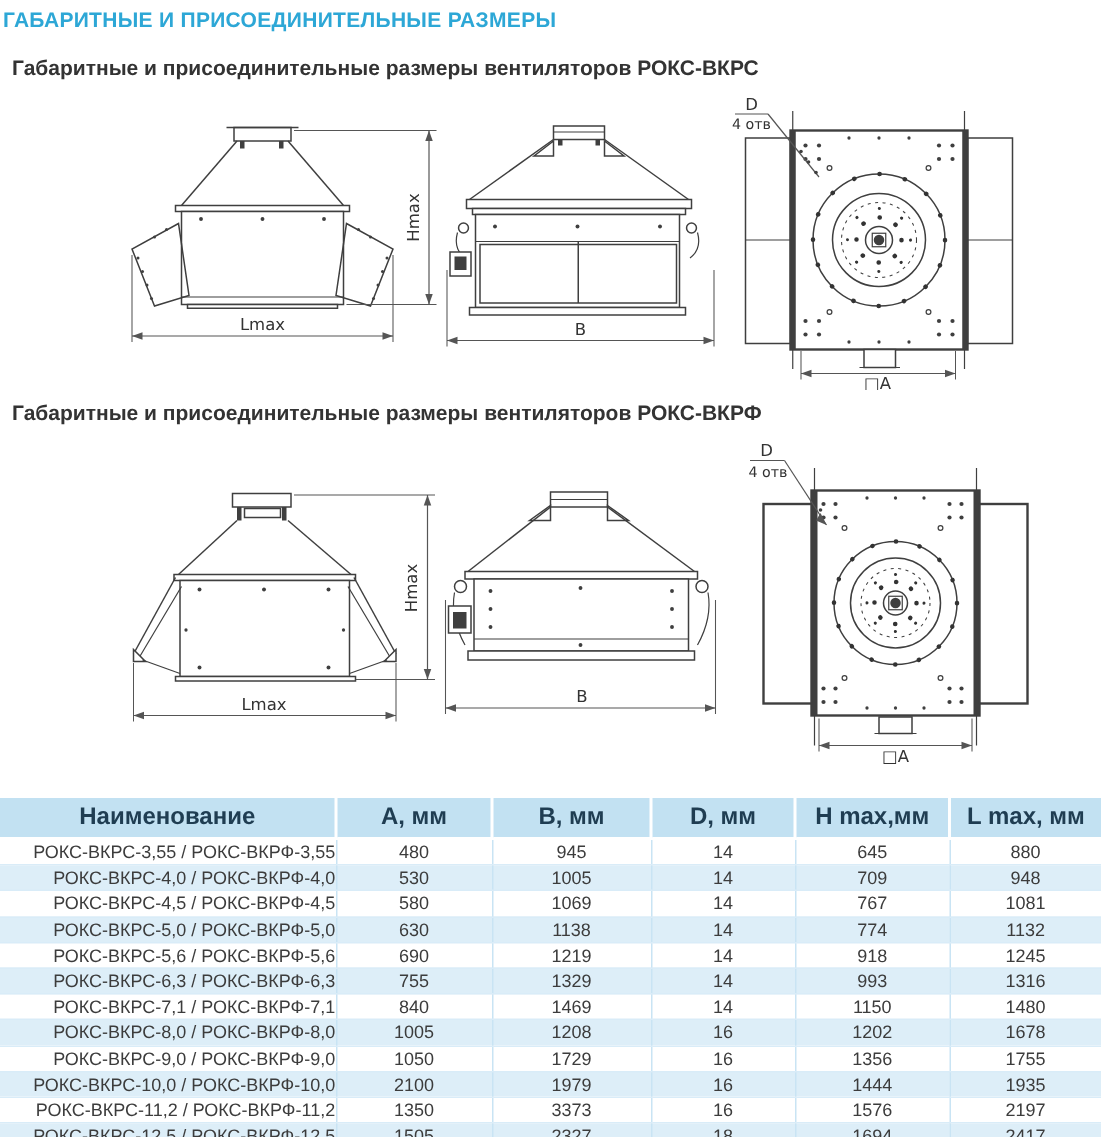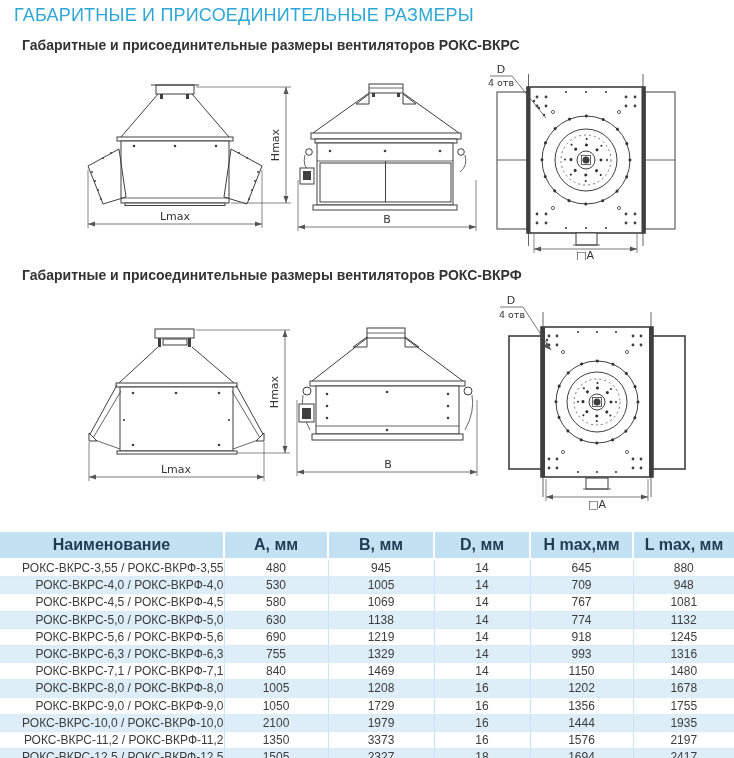--- a/index.html
+++ b/index.html
@@ -1,20 +1,20 @@
 <!DOCTYPE html>
 <html><head>
 <meta charset="utf-8">
 <style>
   html,body{margin:0;padding:0;background:#fff;}
   .page{position:relative;width:734px;height:758px;background:#fff;overflow:hidden;
         font-family:"Liberation Sans",sans-serif;}
-  .page-title{position:absolute;left:14px;top:5px;margin:0;font-size:18px;font-weight:normal;
+  .page-title{position:absolute;left:2px;top:5px;margin:0;font-size:14px;font-weight:bold;
         color:#2da7d6;letter-spacing:.2px;}
-  .subtitle{position:absolute;left:22px;margin:0;font-size:14px;font-weight:bold;color:#333;}
+  .subtitle{position:absolute;left:8px;margin:0;font-size:14px;font-weight:bold;color:#333;}
   .sub1{top:37px;}
   .sub2{top:267px;}
   .d-svg{position:absolute;}
   .d-svg line,.d-svg rect,.d-svg circle,.d-svg polygon,.d-svg path{stroke:#3f3f3f;fill:none;stroke-width:1;}
   .d-svg .f{fill:#3f3f3f;stroke:none;}
   .d-svg .w{fill:#fff;}
   .d-svg .dot{fill:#3f3f3f;stroke:none;}
   .d-svg .oc{stroke-width:.8;}
   .d-svg .thk{stroke-width:1.6;}
   .d-svg .dim{stroke:#555;stroke-width:.8;}

